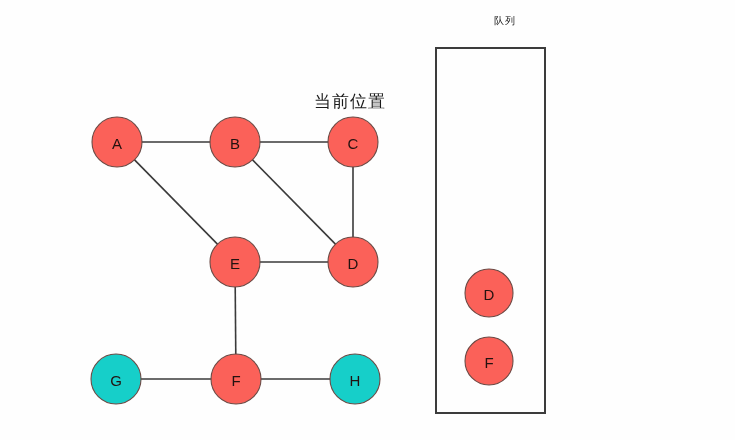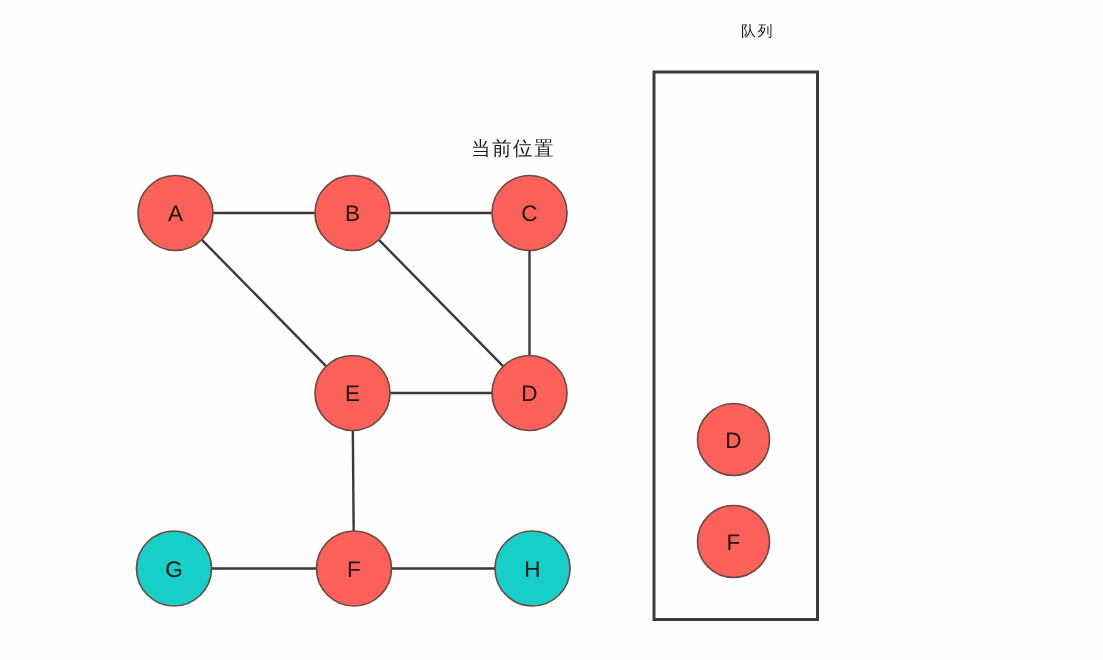--- a/index.html
+++ b/index.html
@@ -45,21 +45,21 @@
     pointer-events: none;
   }
   .queue-box {
     fill: #fefefe;
     stroke: #3c3c3c;
     stroke-width: 2;
   }
   .caption-text {
     position: absolute;
     font-family: "Liberation Sans", "DejaVu Sans", sans-serif;
-    font-size: 13px;
+    font-size: 17px;
     color: #1a1a1a;
     letter-spacing: 1px;
     white-space: nowrap;
   }
   #current-position-label {
     left: 314px;
     top: 90px;
   }
   #queue-title {
     left: 466px;

